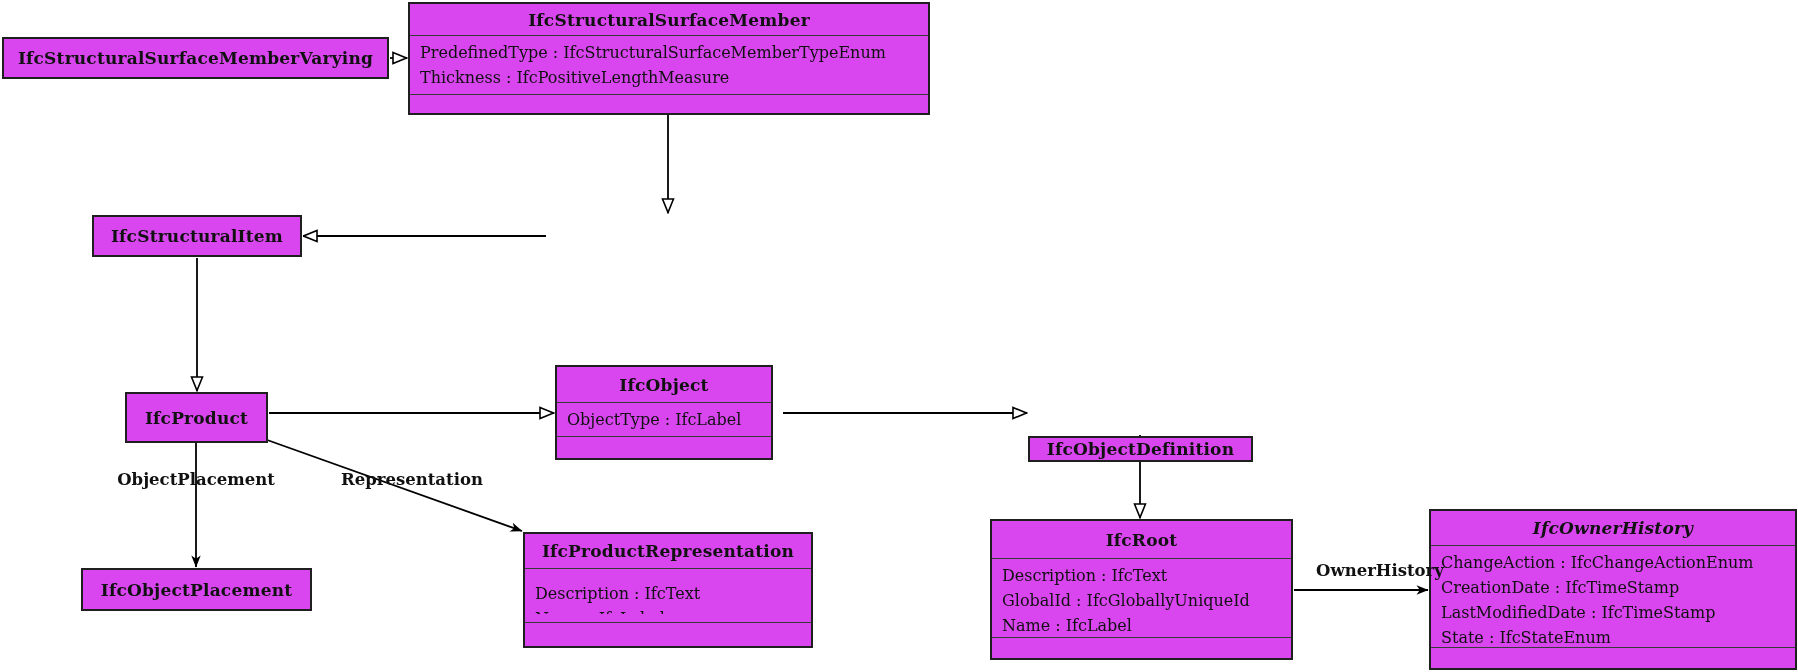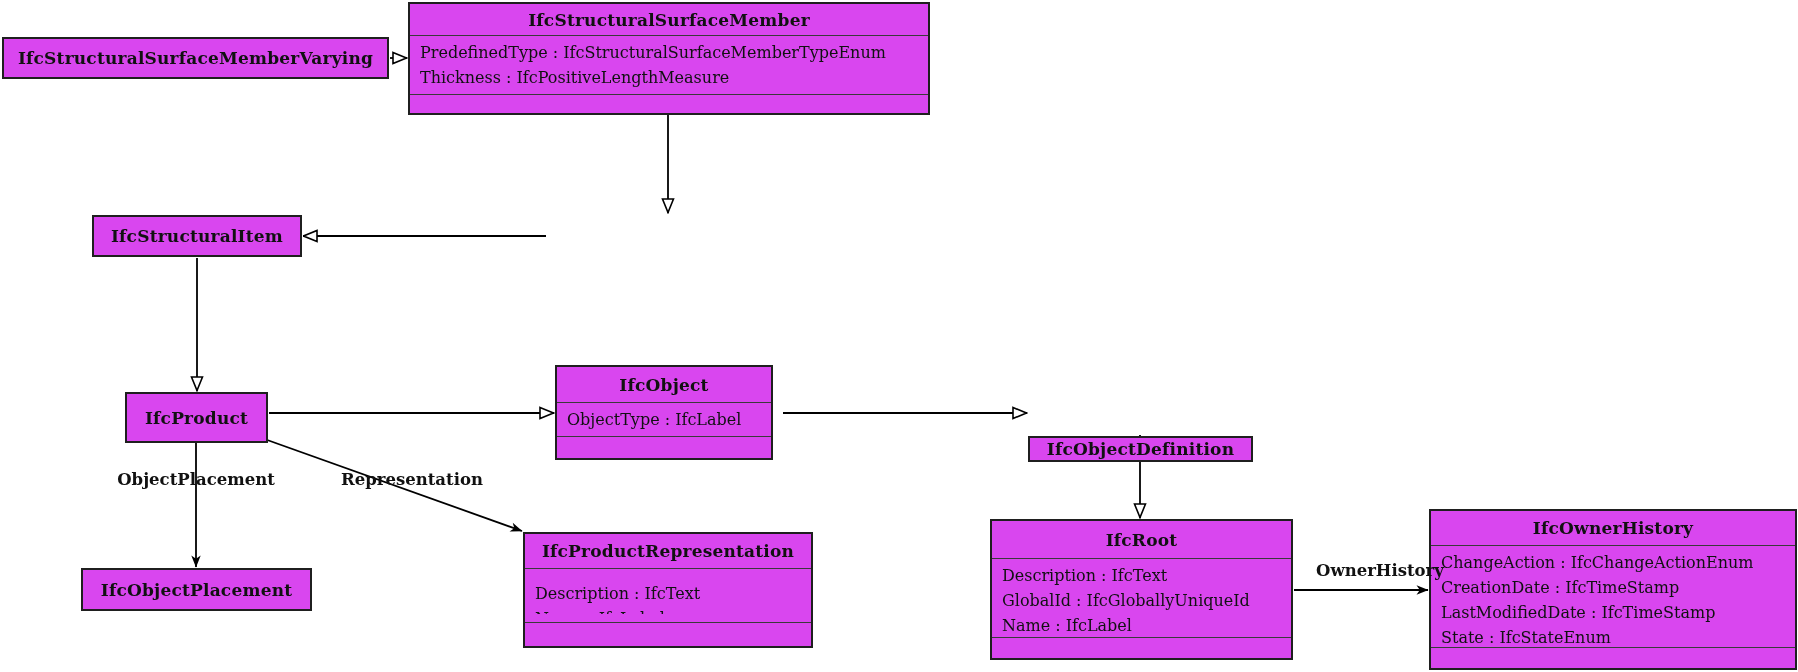--- a/index.html
+++ b/index.html
@@ -108,21 +108,21 @@
     <div class="title sep" style="height:37px;">IfcRoot</div>
     <div class="attrs">
       <div class="attr">Description : IfcText</div>
       <div class="attr">GlobalId : IfcGloballyUniqueId</div>
       <div class="attr">Name : IfcLabel</div>
     </div>
     <div class="empty" style="height:20px;"></div>
   </div>
 
   <div class="uml-class" style="left:1429px; top:509px; width:368px; height:161px;">
-    <div class="title sep" style="height:34px;">IfcOwnerHistory</div>
+    <div class="title sep" style="height:34px;font-style:italic;">IfcOwnerHistory</div>
     <div class="attrs">
       <div class="attr">ChangeAction : IfcChangeActionEnum</div>
       <div class="attr">CreationDate : IfcTimeStamp</div>
       <div class="attr">LastModifiedDate : IfcTimeStamp</div>
       <div class="attr">State : IfcStateEnum</div>
     </div>
     <div class="empty" style="height:20px;"></div>
   </div>
 
   <div class="edge-label" style="left:196px; top:470px;">ObjectPlacement</div>

